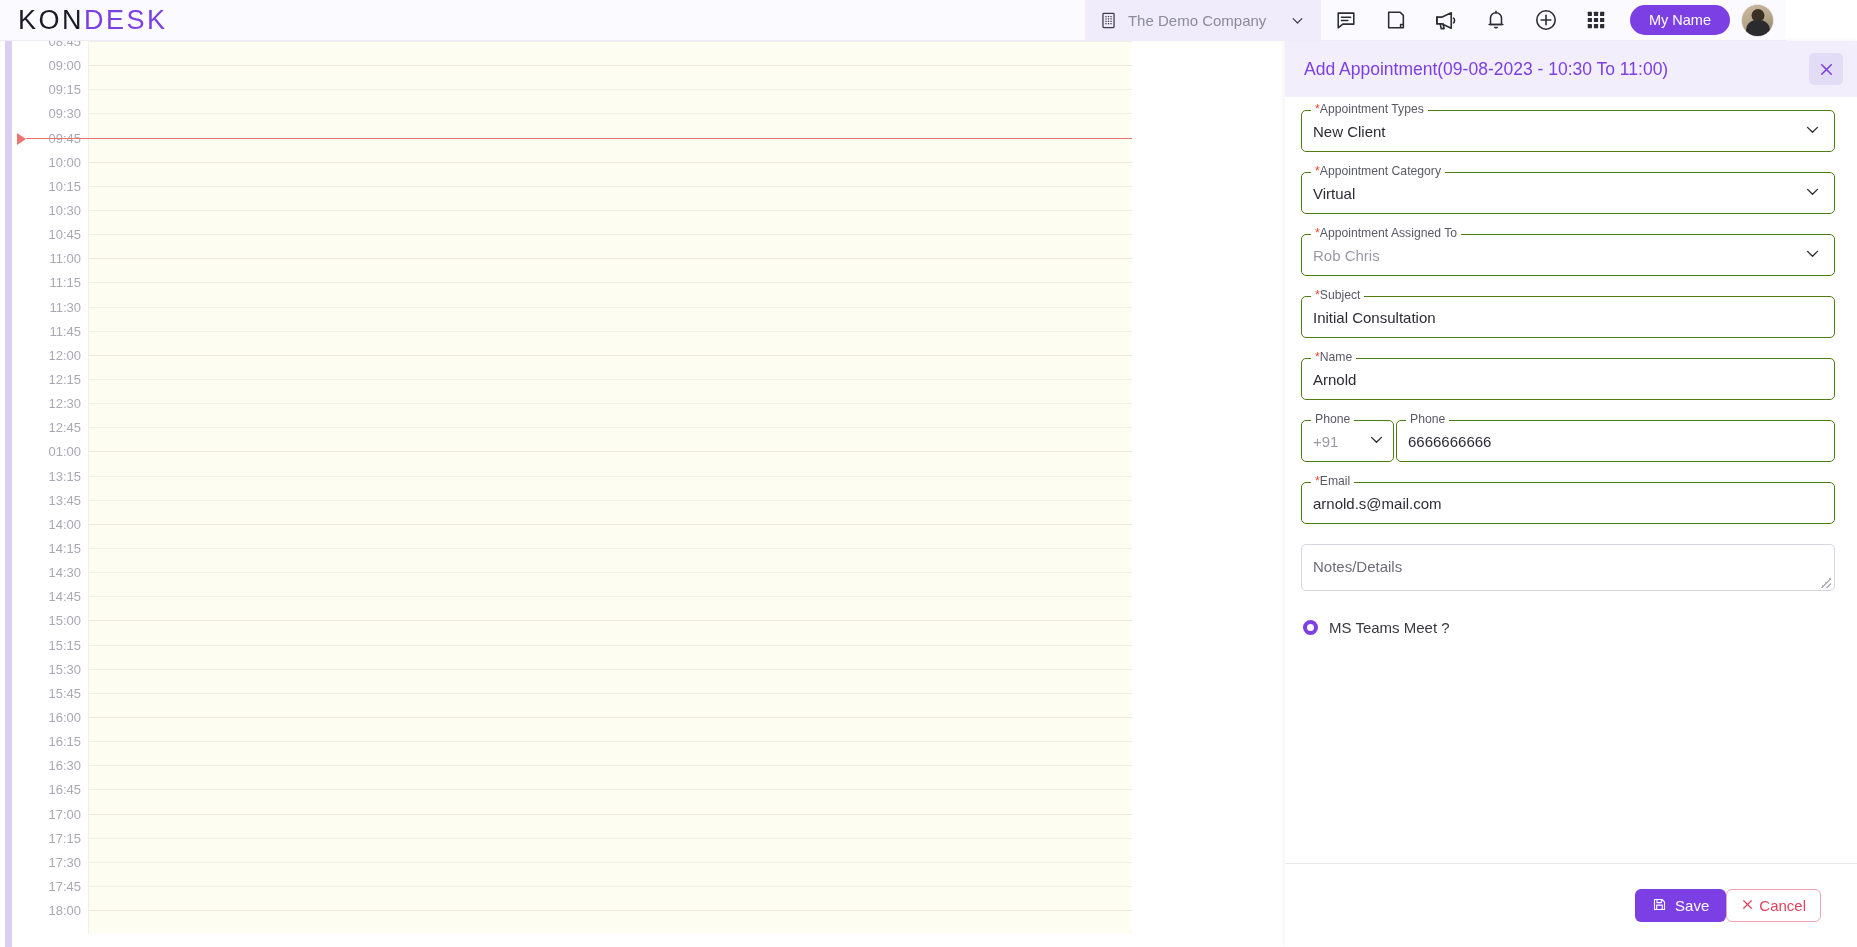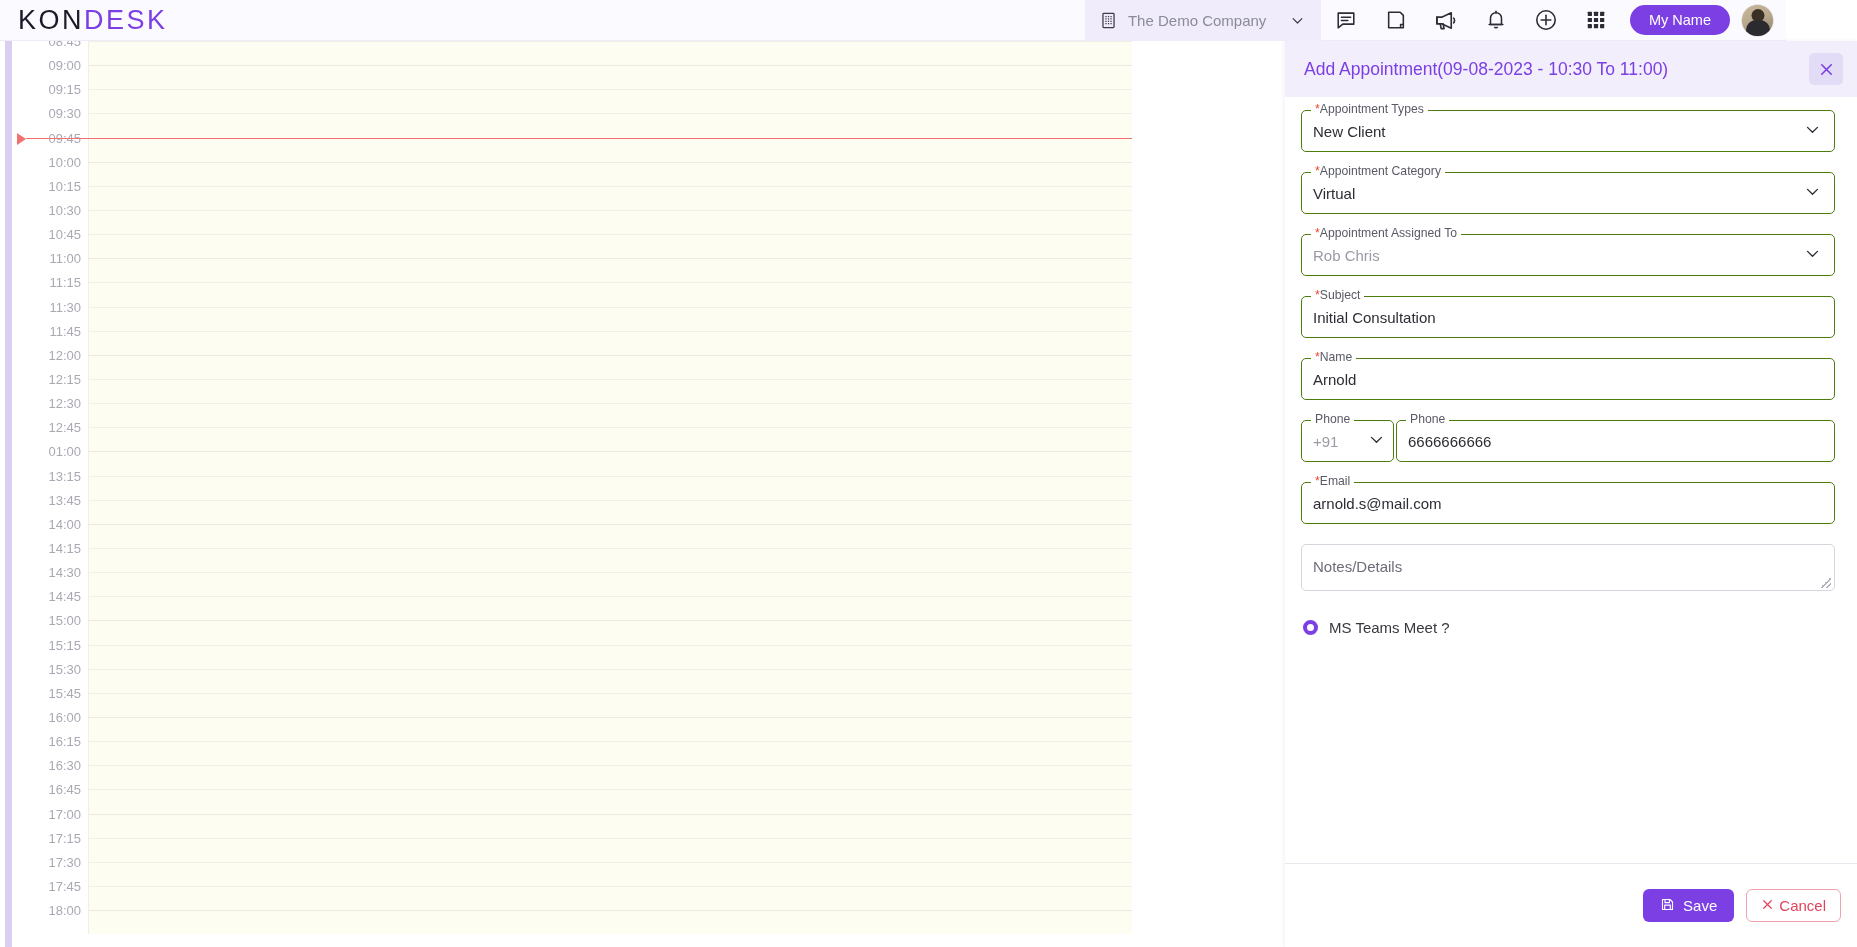--- a/index.html
+++ b/index.html
@@ -266,22 +266,22 @@
   .rad-dot {
     width: 15px; height: 15px; border-radius: 50%;
     border: 4px solid #7b3fe4; background: #fff;
     flex: 0 0 auto;
   }
 
   .panel-foot {
     flex: 0 0 84px;
     border-top: 1px solid #e8e8ee;
     display: flex; align-items: center; justify-content: flex-end;
-    padding-right: 16px;
-    gap: 12px;
+    padding-right: 36px;
+    gap: 0;
   }
   .btn-save {
     background: #7b3fe4; color: #fff;
     border: none; border-radius: 6px;
     height: 33px; padding: 0 17px;
     font-size: 15px;
     font-family: "Liberation Sans", sans-serif;
     display: flex; align-items: center; gap: 8px;
     cursor: pointer;
   }

